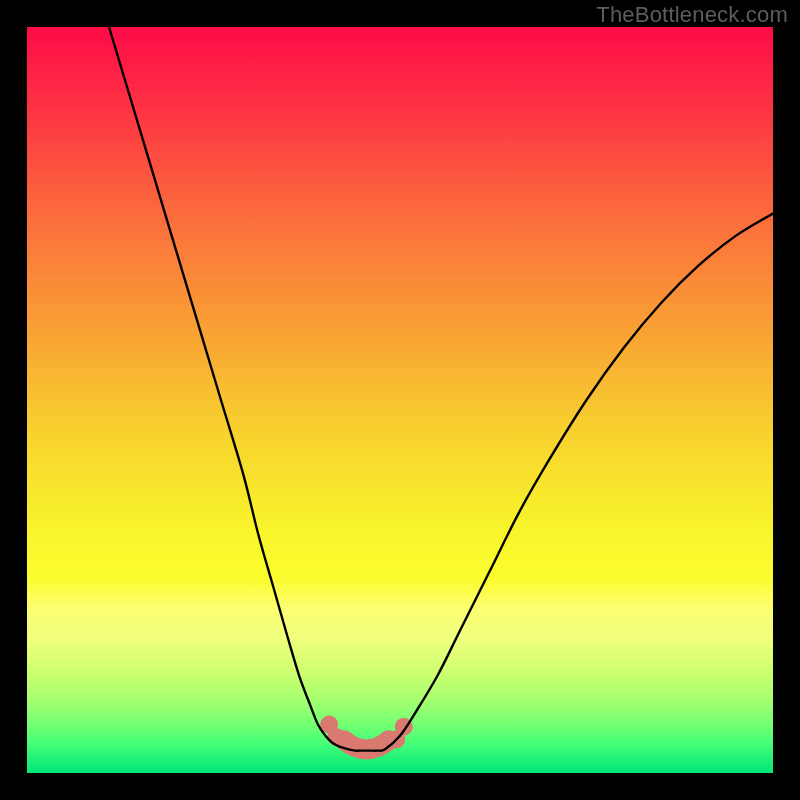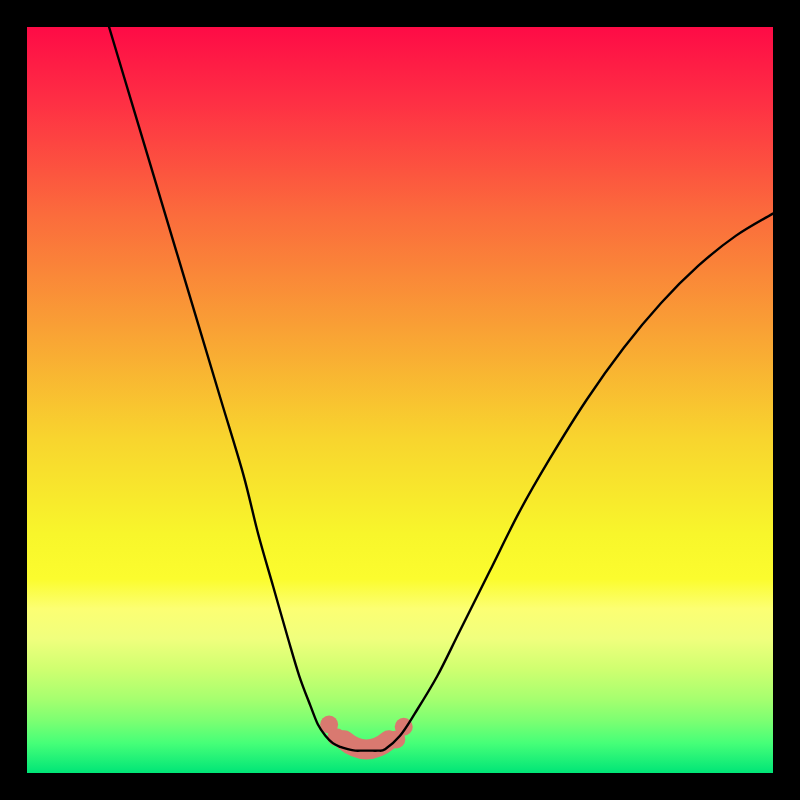--- a/index.html
+++ b/index.html
@@ -66,13 +66,14 @@
         </defs>
         <rect x="0" y="0" width="746" height="746" fill="url(#bg)"></rect>
         <path d="M 317.05 713.176 Q 339.43 731.826 361.81 713.176" stroke="#d97970" stroke-width="20" stroke-linecap="round" fill="none"></path>
         <circle cx="302.13" cy="697.51" r="9" fill="#d97970"></circle>
         <circle cx="309.59" cy="710.192" r="9" fill="#d97970"></circle>
         <circle cx="369.27" cy="712.43" r="9" fill="#d97970"></circle>
         <circle cx="376.73" cy="699.748" r="9" fill="#d97970"></circle>
         <path d="M 82.06 0 C 85.79 12.433333333333337, 96.98000000000002 49.73333333333336, 104.44000000000001 74.60000000000002 C 111.9 99.46666666666668, 119.36000000000001 124.33333333333326, 126.82000000000001 149.19999999999993 C 134.28 174.0666666666666, 141.74 198.9333333333334, 149.20000000000002 223.80000000000007 C 156.66000000000003 248.66666666666674, 164.12 273.53333333333336, 171.58 298.40000000000003 C 179.04000000000002 323.2666666666667, 186.5 348.1333333333333, 193.96 373 C 201.42000000000002 397.8666666666667, 210.1233333333333 425.21999999999997, 216.33999999999997 447.59999999999997 C 222.55666666666664 469.97999999999996, 226.28666666666666 488.63, 231.26 507.28 C 236.23333333333332 525.93, 241.20666666666668 542.0933333333334, 246.18 559.5 C 251.15333333333334 576.9066666666666, 256.7483333333333 596.8000000000001, 261.09999999999997 611.72 C 265.45166666666665 626.64, 268.56 637.8299999999999, 272.29 649.02 C 276.02000000000004 660.21, 280.37166666666667 670.7783333333333, 283.48 678.86 C 286.58833333333337 686.9416666666667, 288.4533333333333 692.5366666666666, 290.94 697.51 C 293.4266666666667 702.4833333333333, 295.91333333333336 705.5916666666667, 298.40000000000003 708.7 C 300.8866666666667 711.8083333333334, 303.3733333333333 714.295, 305.85999999999996 716.16 C 308.34666666666664 718.025, 310.8333333333333 718.8953333333333, 313.32 719.89 C 315.8066666666667 720.8846666666667, 318.2933333333333 721.5063333333334, 320.78 722.128 C 323.26666666666665 722.7496666666667, 325.75333333333333 723.3713333333334, 328.24 723.62 C 330.7266666666667 723.8686666666666, 333.2133333333333 723.62, 335.7 723.62 C 338.18666666666667 723.62, 340.67333333333335 723.62, 343.16 723.62 C 345.6466666666667 723.62, 348.1333333333333 723.8686666666666, 350.62 723.62 C 353.1066666666667 723.3713333333334, 354.34999999999997 724.6146666666667, 358.08 722.128 C 361.81 719.6413333333334, 368.02666666666664 714.668, 373 708.7 C 377.97333333333336 702.7320000000001, 381.7033333333334 696.2666666666668, 387.92 686.32 C 394.13666666666666 676.3733333333333, 402.84000000000003 662.6966666666667, 410.3 649.02 C 417.76 635.3433333333332, 423.97666666666663 621.6666666666666, 432.67999999999995 604.26 C 441.38333333333327 586.8533333333334, 452.5733333333333 564.4733333333332, 462.52 544.5799999999999 C 472.46666666666664 524.6866666666666, 482.41333333333336 503.55, 492.36 484.90000000000003 C 502.3066666666667 466.25000000000006, 511.00999999999993 451.33000000000004, 522.1999999999999 432.68 C 533.3899999999999 414.03, 547.0666666666666 391.65, 559.5 373 C 571.9333333333334 354.35, 584.3666666666668 336.9433333333334, 596.8000000000001 320.78000000000003 C 609.2333333333333 304.6166666666667, 621.6666666666667 289.69666666666666, 634.1 276.02 C 646.5333333333333 262.3433333333333, 658.9666666666667 249.90999999999997, 671.4 238.71999999999997 C 683.8333333333333 227.52999999999997, 696.2666666666667 217.58333333333331, 708.6999999999999 208.88 C 721.1333333333332 200.17666666666668, 739.7833333333333 190.23, 746 186.5" stroke="#000" stroke-width="2.4" fill="none" stroke-linecap="round"></path>
       </svg>
   </div>
+  <div class="watermark">TheBottleneck.com</div>
 </div>
 
 </body></html>

